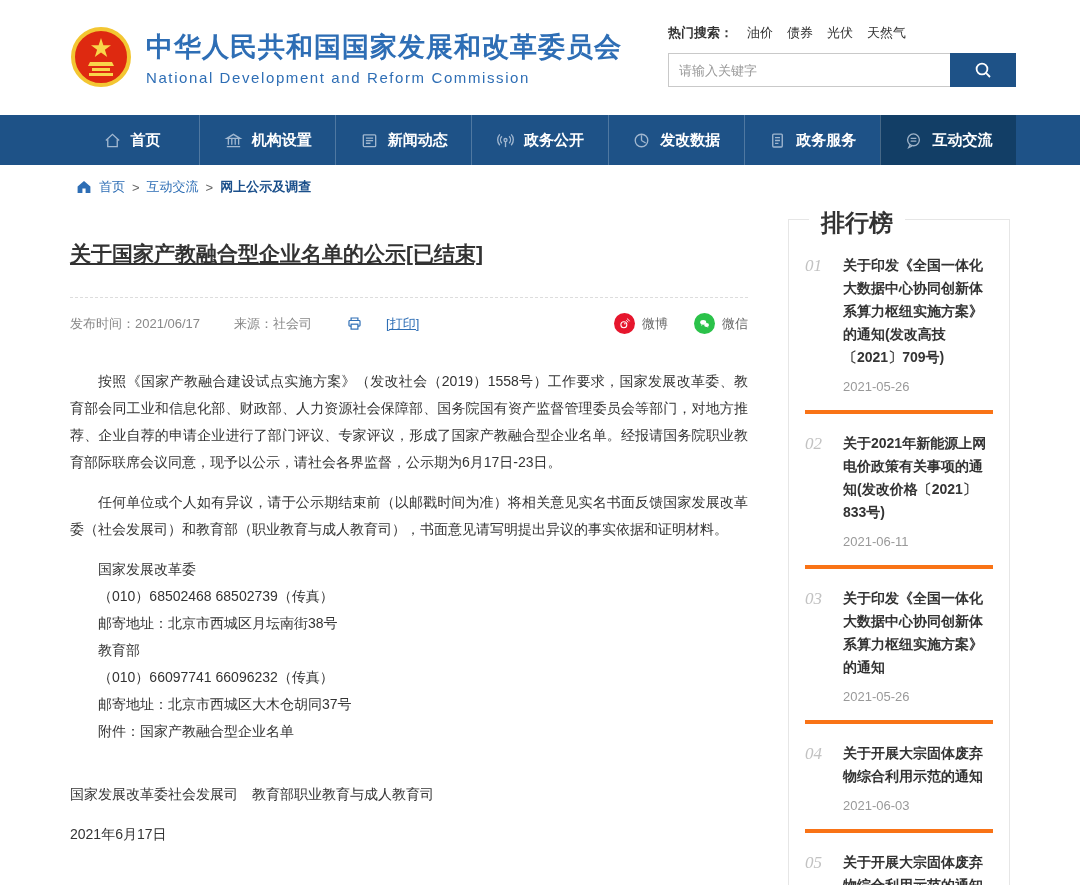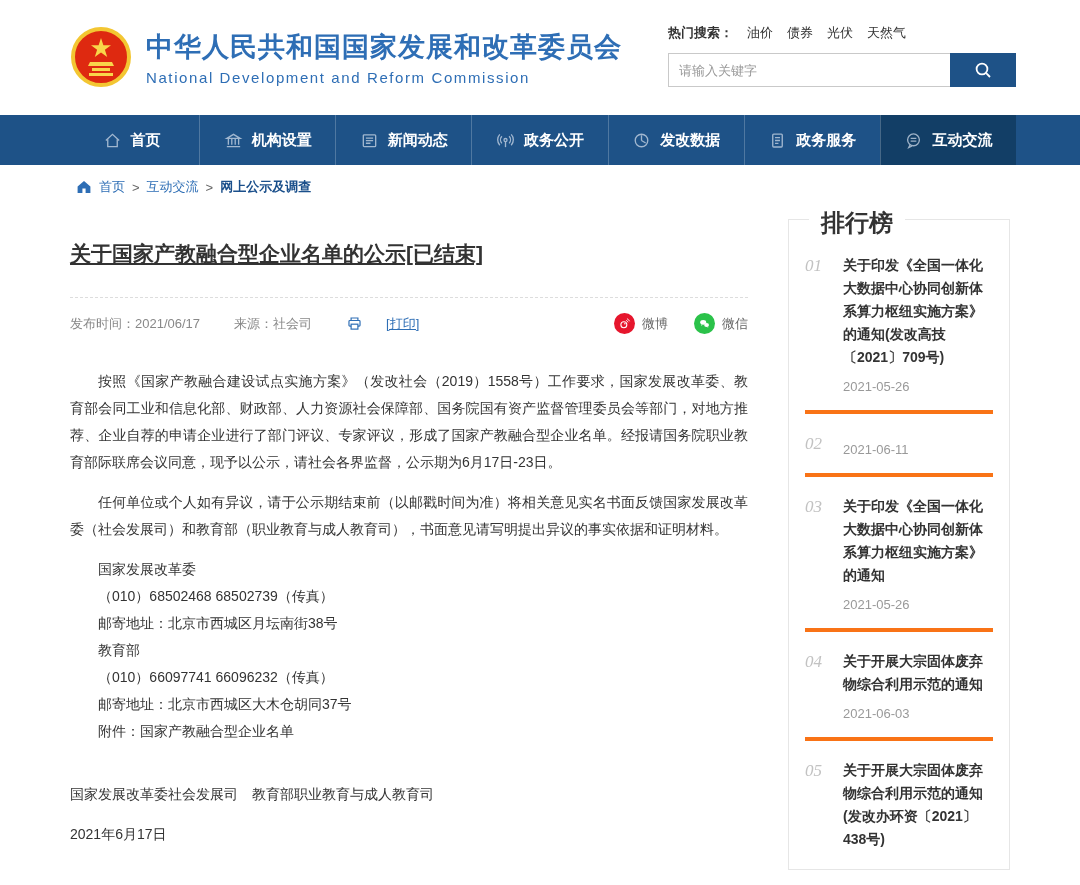--- a/index.html
+++ b/index.html
@@ -246,20 +246,21 @@
       <div class="rank-item">
         <span class="rank-num">01</span>
         <div>
           <a class="rank-link">关于印发《全国一体化大数据中心协同创新体系算力枢纽实施方案》的通知(发改高技〔2021〕709号)</a>
           <div class="rank-date">2021-05-26</div>
         </div>
       </div>
       <div class="rank-item">
         <span class="rank-num">02</span>
         <div>
+          <a class="rank-link">关于2021年新能源上网电价政策有关事项的通知(发改价格〔2021〕833号)</a>
           <div class="rank-date">2021-06-11</div>
         </div>
       </div>
       <div class="rank-item">
         <span class="rank-num">03</span>
         <div>
           <a class="rank-link">关于印发《全国一体化大数据中心协同创新体系算力枢纽实施方案》的通知</a>
           <div class="rank-date">2021-05-26</div>
         </div>
       </div>

